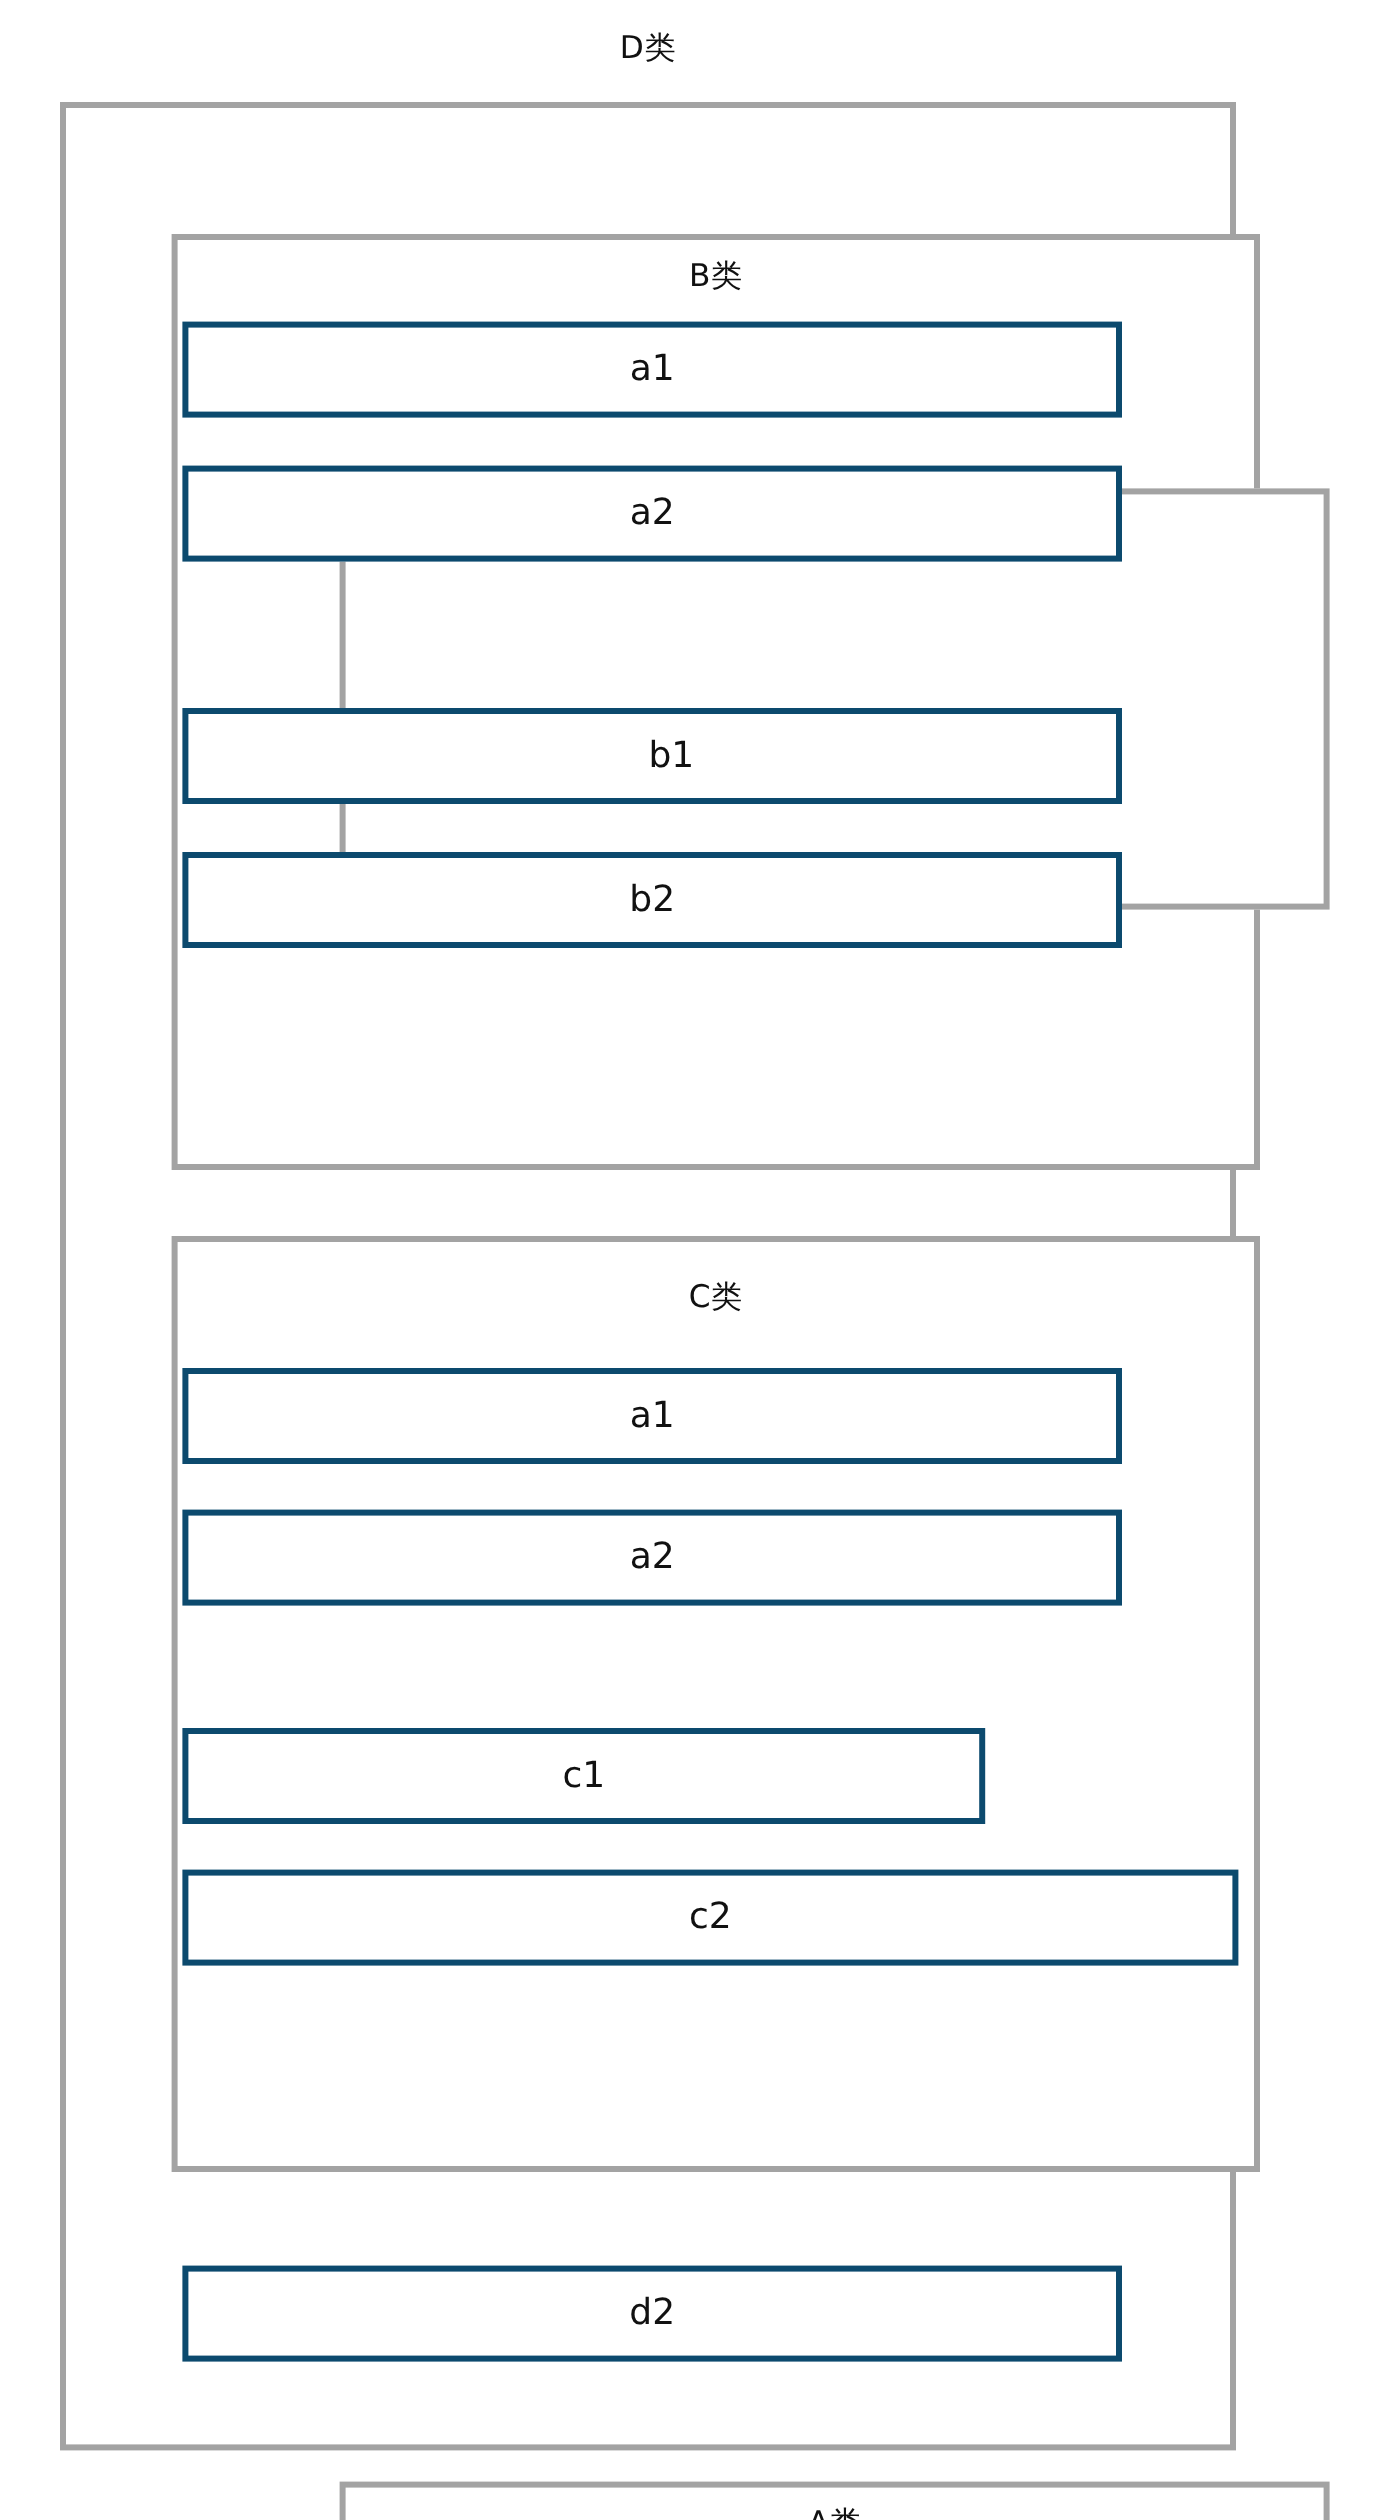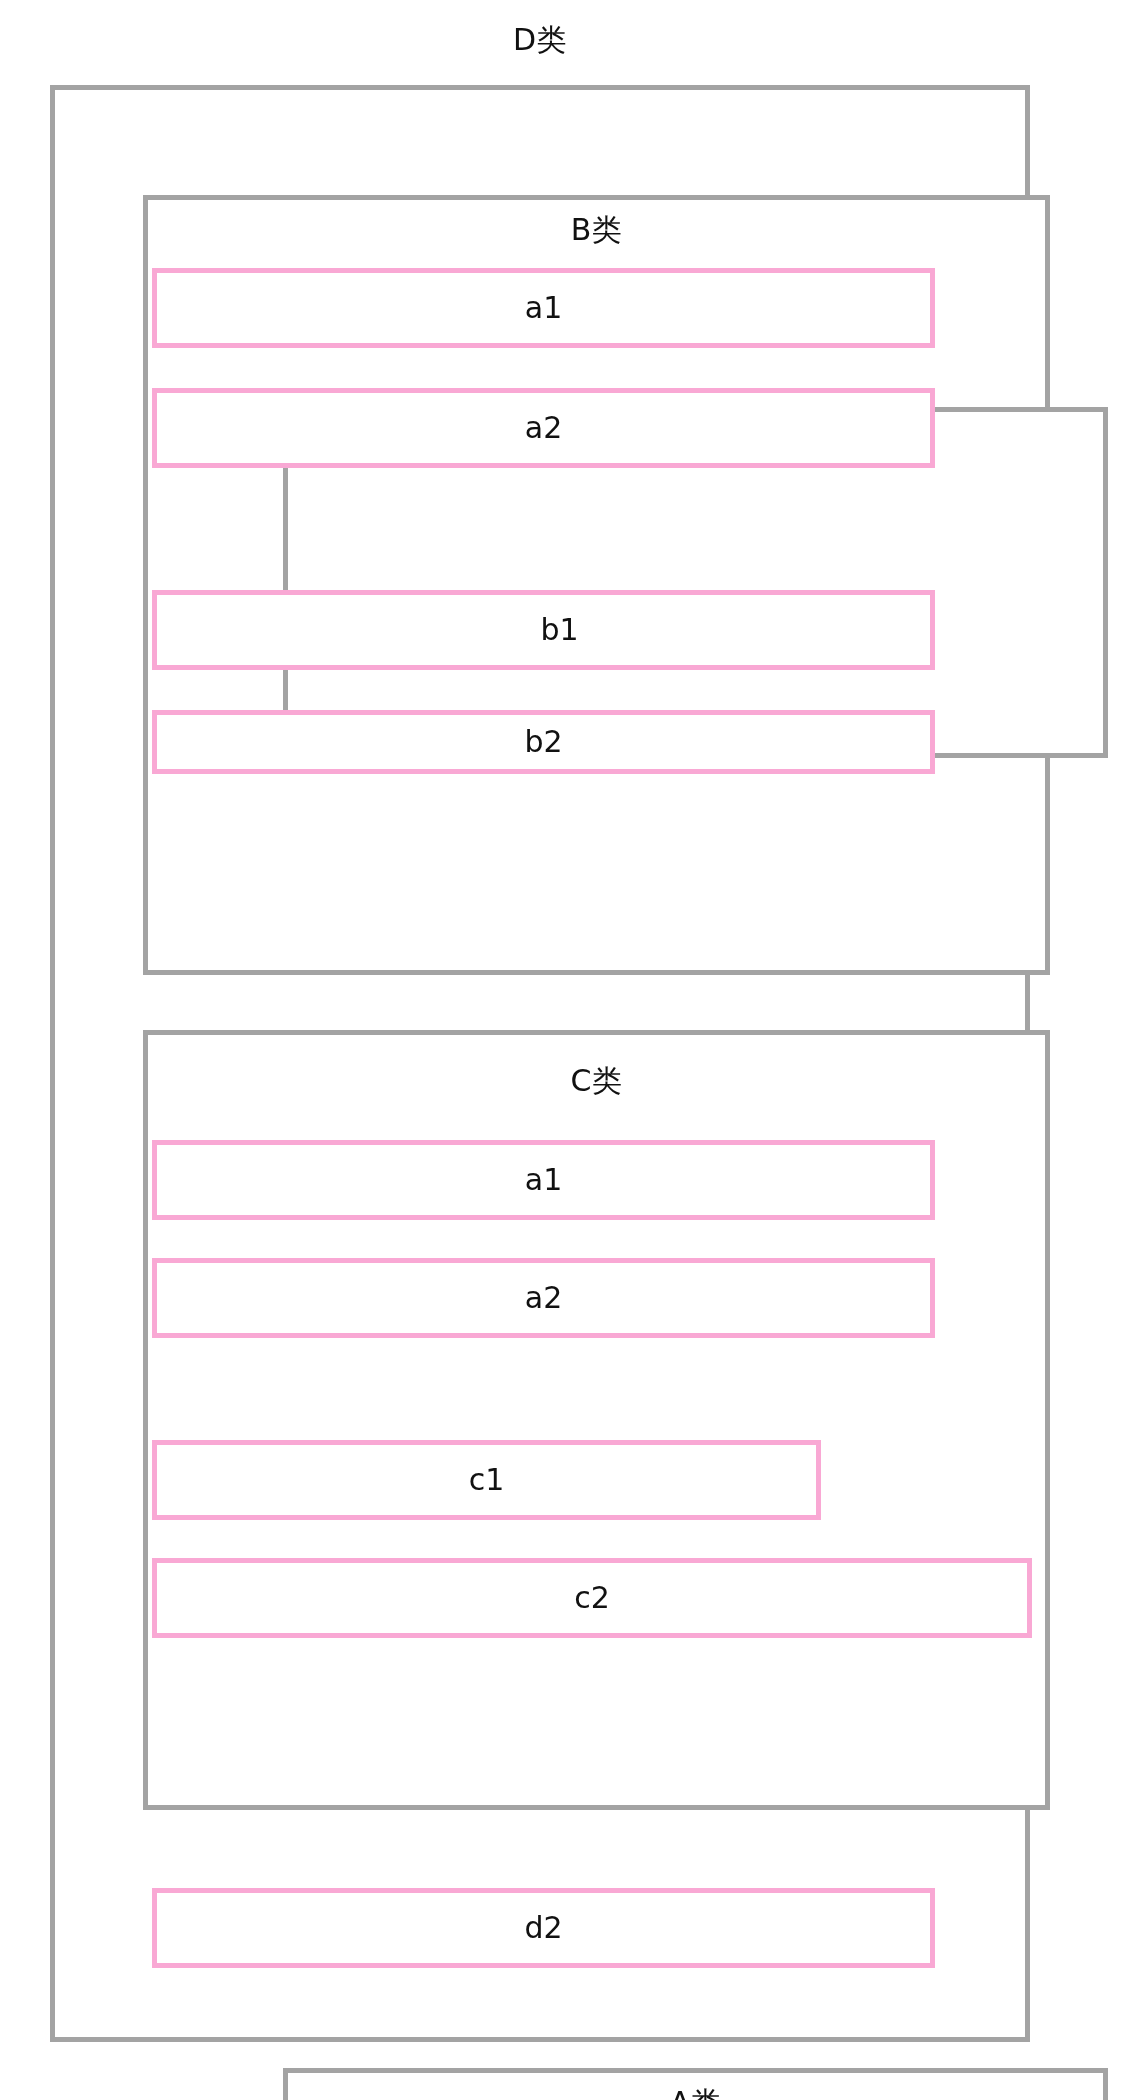--- a/index.html
+++ b/index.html
@@ -18,21 +18,21 @@
 
   #diagram-root {
     position: relative;
     width: 1148px;
     height: 2100px;
   }
 
   
   .grp-label {
     text-align: center;
-    font-size: 30px;
+    font-size: 26px;
     line-height: 1;
     color: #111111;
     letter-spacing: 0.5px;
     user-select: none;
   }
   .leaf-label {
     text-align: center;
     font-size: 30px;
     line-height: 1;
     color: #111111;
@@ -115,33 +115,33 @@
   #label-b-slot  { top: 8px;  height: 44px; }
   #label-c-slot  { top: 24px;  height: 44px; }
   #label-a-b-slot{ top: 8px;  height: 44px; }
   #label-a-c-slot{ top: 8px;  height: 44px; }
 
   
   .leaf {
     position: absolute;
     box-sizing: border-box;
     background: #ffffff;
-    border: 5px solid #f9a8d4;
+    border: 5px solid #0c4a6e;
     display: flex;
     align-items: center;
     justify-content: center;
   }
 
   
   #leaf-a1-b { left: 152px; top: 268px; width: 783px; height: 80px; }
   #leaf-a2-b { left: 152px; top: 388px; width: 783px; height: 80px; }
 
   
   #leaf-b1   { left: 152px; top: 590px; width: 783px; height: 80px; padding-left: 32px; }
-  #leaf-b2   { left: 152px; top: 710px; width: 783px; height: 64px; }
+  #leaf-b2   { left: 152px; top: 710px; width: 783px; height: 80px; }
 
   
   #leaf-a1-c { left: 152px; top: 1140px; width: 783px; height: 80px; }
   #leaf-a2-c { left: 152px; top: 1258px; width: 783px; height: 80px; }
 
   
   #leaf-c1   { left: 152px; top: 1440px; width: 669px; height: 80px; }
   #leaf-c2   { left: 152px; top: 1558px; width: 880px; height: 80px; }
 
   

